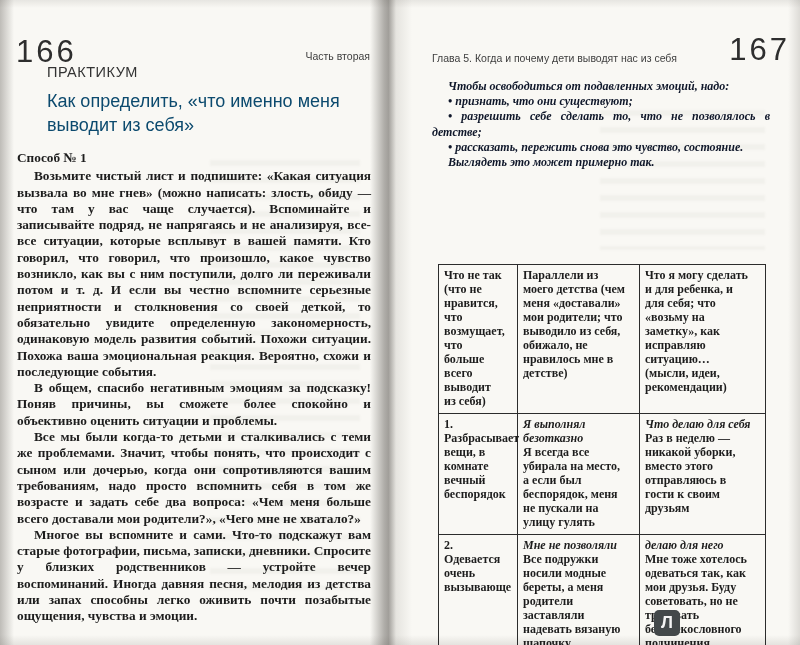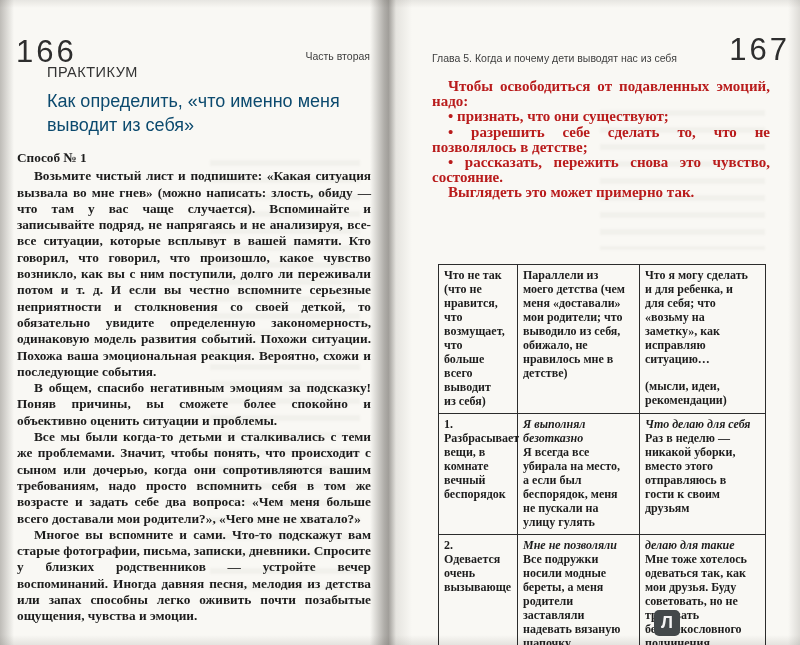--- a/index.html
+++ b/index.html
@@ -64,39 +64,40 @@
   }
   .pl-body p { text-indent:17px; }
   .sec-head { font-weight:bold; text-indent:0 !important; margin-bottom:2px; }
   .sec-head.second { margin-top:13px; }
 
   
   .pr-runhead { position:absolute; left:2px; top:52px; }
   .pr-pagenum { position:absolute; right:2px; top:32px; }
   .pr-body {
     position:absolute; left:2px; top:79px; width:338px;
-    font-size:15px; line-height:15.2px; font-weight:bold; color:#b91c1c;
+    font-size:12px; line-height:15.2px; font-weight:bold; color:#0f172a;
     text-align:justify;
+    font-style:italic;
   }
   .pr-body p { text-indent:16px; }
 
   table.cmp {
     position:absolute; left:8px; top:264px; width:327px;
     border-collapse:collapse; table-layout:fixed;
     font-size:12px; line-height:14px; font-weight:bold; color:#1d1d1d;
   }
   table.cmp th, table.cmp td {
     border:1.6px solid #2c2c2c; vertical-align:top; text-align:left;
     padding:3px 14px 5px 5px; font-weight:bold;
   }
   table.cmp col.c1 { width:79px; }
   table.cmp col.c2 { width:122px; }
   table.cmp col.c3 { width:126px; }
   .cell-lead { font-style:italic; display:block; }
-  .cell-note { display:block; margin-top:13px; }
+  .cell-note { display:block; }
 
   .watermark {
     position:absolute; left:654px; top:610px; width:26px; height:26px;
     background:#43484a; border-radius:5px; color:#f4f4f4;
     font-family:"Liberation Sans", sans-serif; font-weight:bold; font-size:17px;
     display:flex; align-items:center; justify-content:center;
   }
 </style>
 </head>
 <body>
@@ -173,21 +174,21 @@
       </tr>
       <tr>
         <td>
           <span>2. Одевается очень вызывающе</span>
         </td>
         <td>
           <i class="cell-lead">Мне не позволяли</i>
           <span>Все подружки носили модные береты, а меня родители заставляли надевать вязаную шапочку…</span>
         </td>
         <td>
-          <i class="cell-lead">делаю для такие</i>
+          <i class="cell-lead">делаю для него</i>
           <span>Мне тоже хотелось одеваться так, как мои друзья. Буду советовать, но не требовать беспрекословного подчинения</span>
         </td>
       </tr>
     </tbody>
       </table>
   </div>
 
   <div class="gutter"></div>
 
   <div class="watermark">

